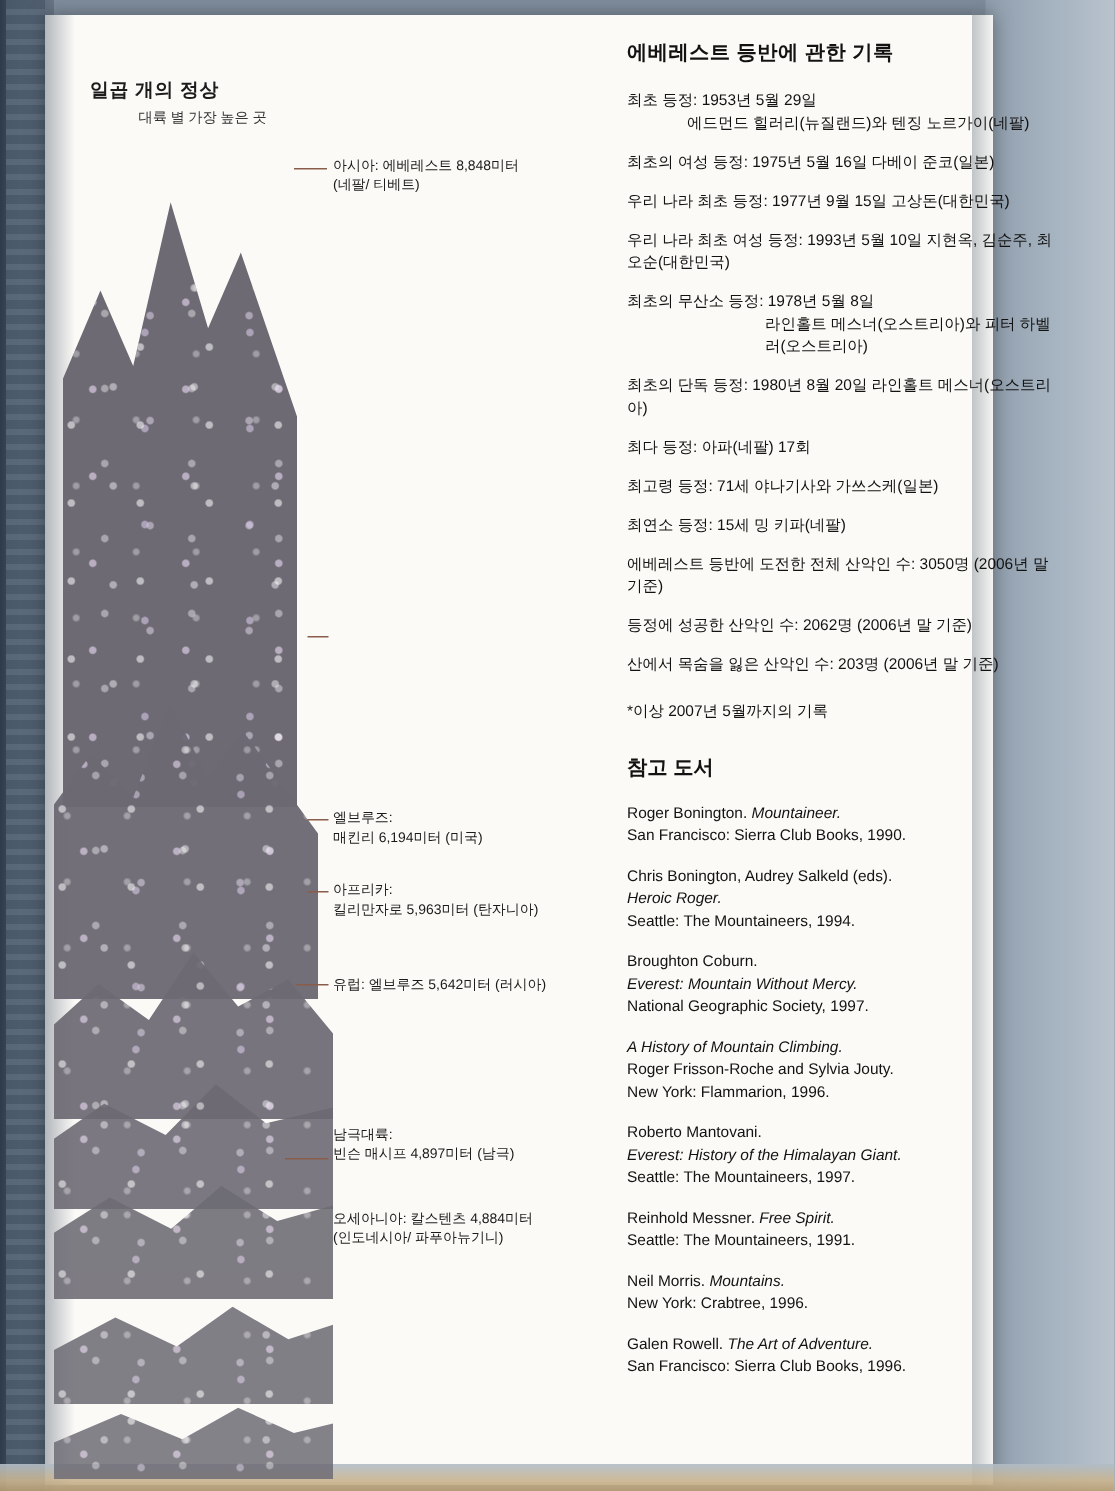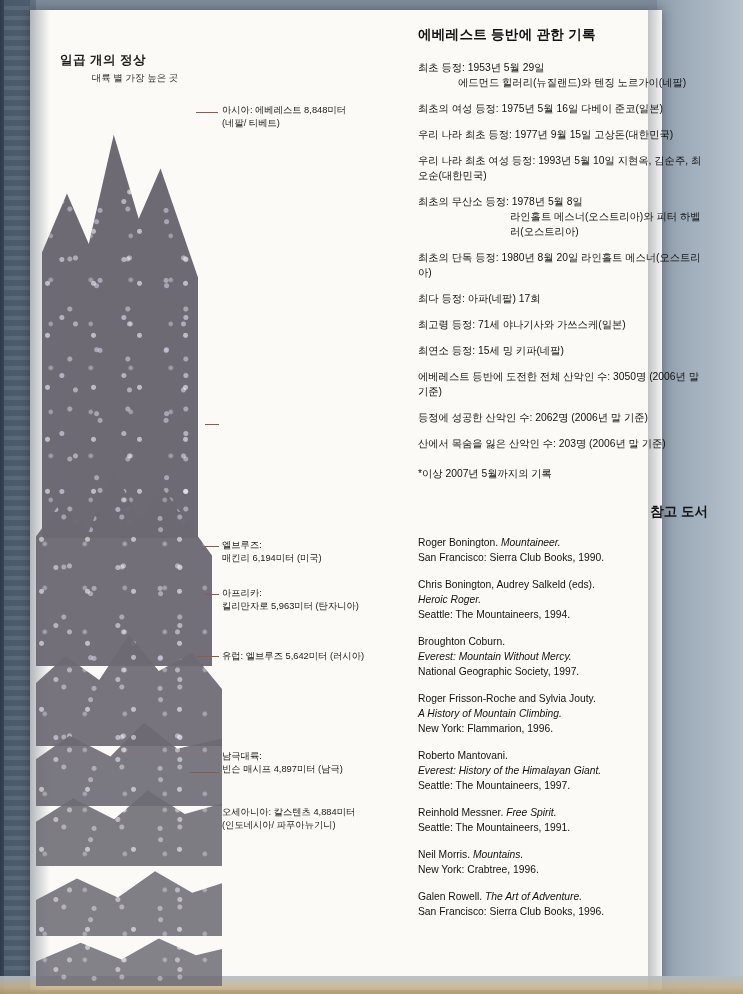--- a/index.html
+++ b/index.html
@@ -138,20 +138,21 @@
     color: #1c1c1c;
     letter-spacing: .5px;
   }
   .illus-sub {
     position: absolute;
     left: 60px; top: 72px;
     width: 150px;
     text-align: center;
     font-size: 9.5px;
     color: #333;
+    font-family: Liberation Serif, serif;
   }
   .leader {
     position: absolute;
     height: 1px;
     background: #8a5d4a;
   }
   .lbl {
     position: absolute;
     font-size: 9.3px;
     line-height: 13px;
@@ -173,21 +174,20 @@
     margin: 0 0 16px 0;
   }
   .rec { margin-bottom: 11px; font-size: 10.3px; line-height: 15px; }
   .rec .l2 { padding-left: 40px; }
   .rec .l2b { padding-left: 92px; }
   .note { font-size: 10.3px; margin-top: 16px; margin-bottom: 22px; }
   .h2 {
     font-size: 13.5px;
     font-weight: bold;
     margin: 0 0 14px 0;
-    text-align: right;
   }
   .ref { margin-bottom: 12px; font-size: 10.3px; line-height: 15px; }
   .ref i { font-style: italic; }
 </style>
 </head>
 <body>
 
 <div id="page">
   <div class="desk-left"></div>
   <div class="book-edge"></div>
@@ -303,22 +303,22 @@
       <div>Seattle: The Mountaineers, 1994.</div>
     </div>
 
     <div class="ref">
       <div>Broughton Coburn.</div>
       <div><i>Everest: Mountain Without Mercy.</i></div>
       <div>National Geographic Society, 1997.</div>
     </div>
 
     <div class="ref">
+      <div><i>A History of Mountain Climbing.</i></div>
       <div>Roger Frisson-Roche and Sylvia Jouty.</div>
-      <div><i>A History of Mountain Climbing.</i></div>
       <div>New York: Flammarion, 1996.</div>
     </div>
 
     <div class="ref">
       <div>Roberto Mantovani.</div>
       <div><i>Everest: History of the Himalayan Giant.</i></div>
       <div>Seattle: The Mountaineers, 1997.</div>
     </div>
 
     <div class="ref">

